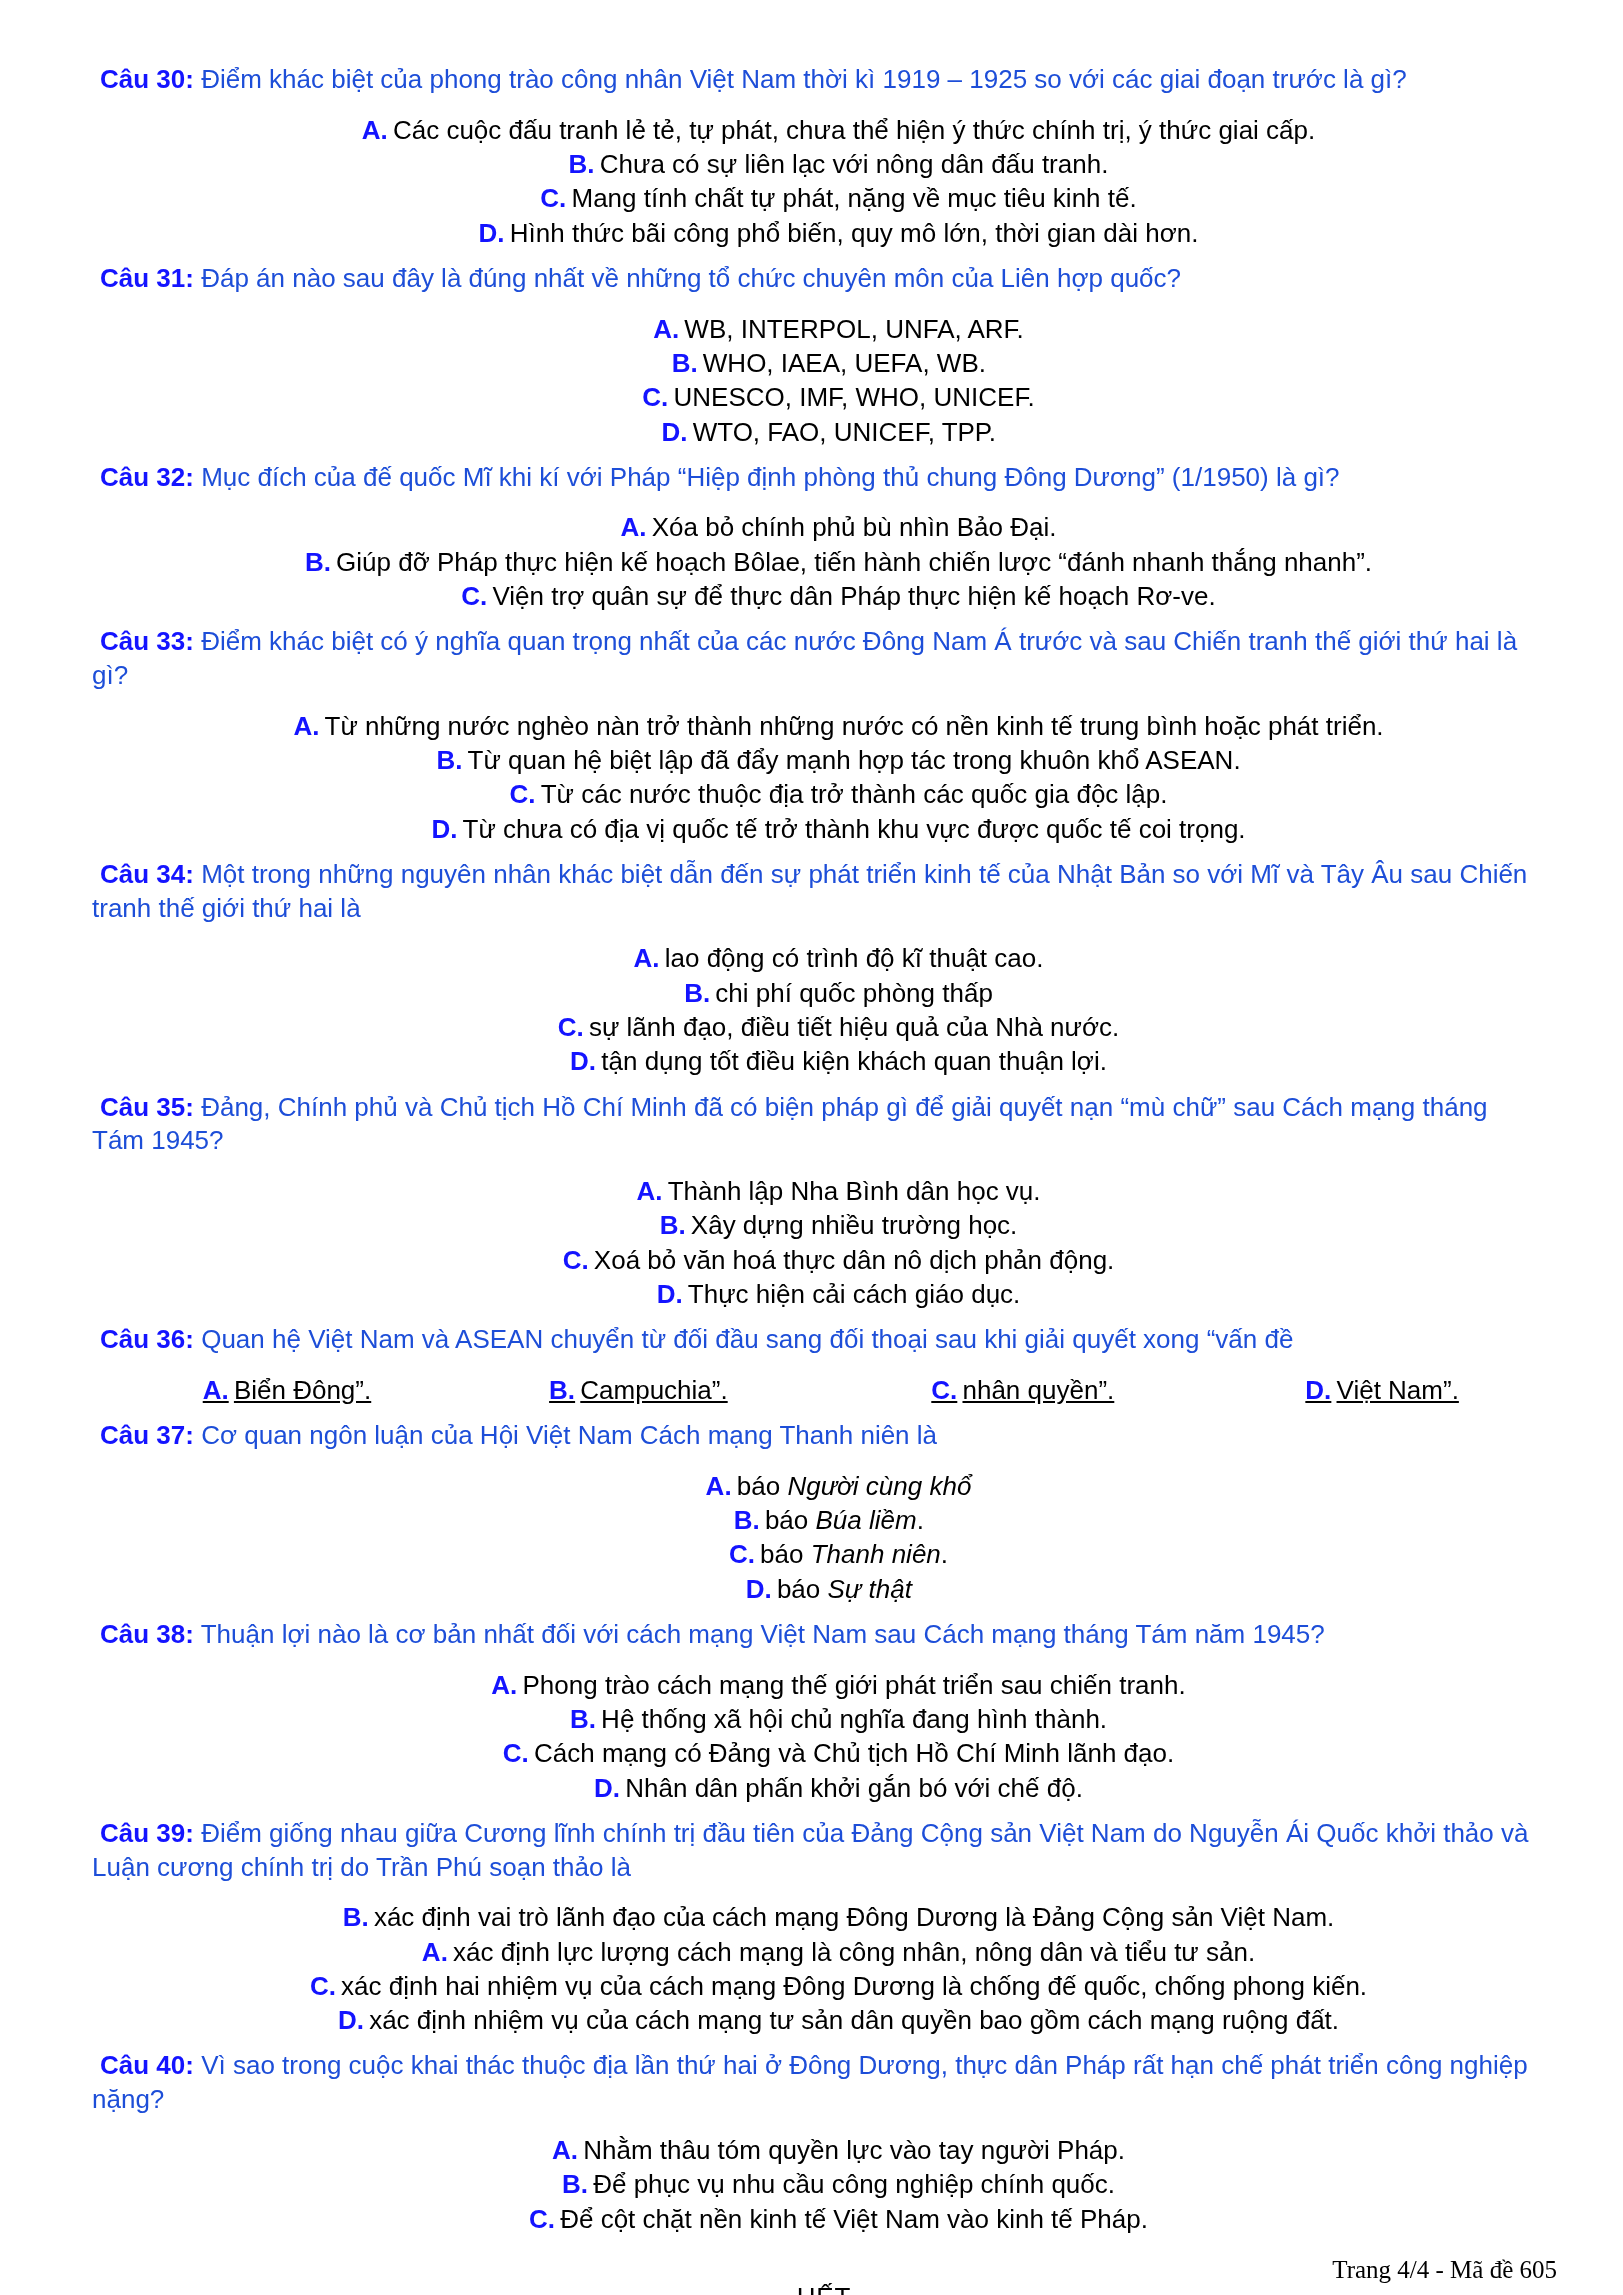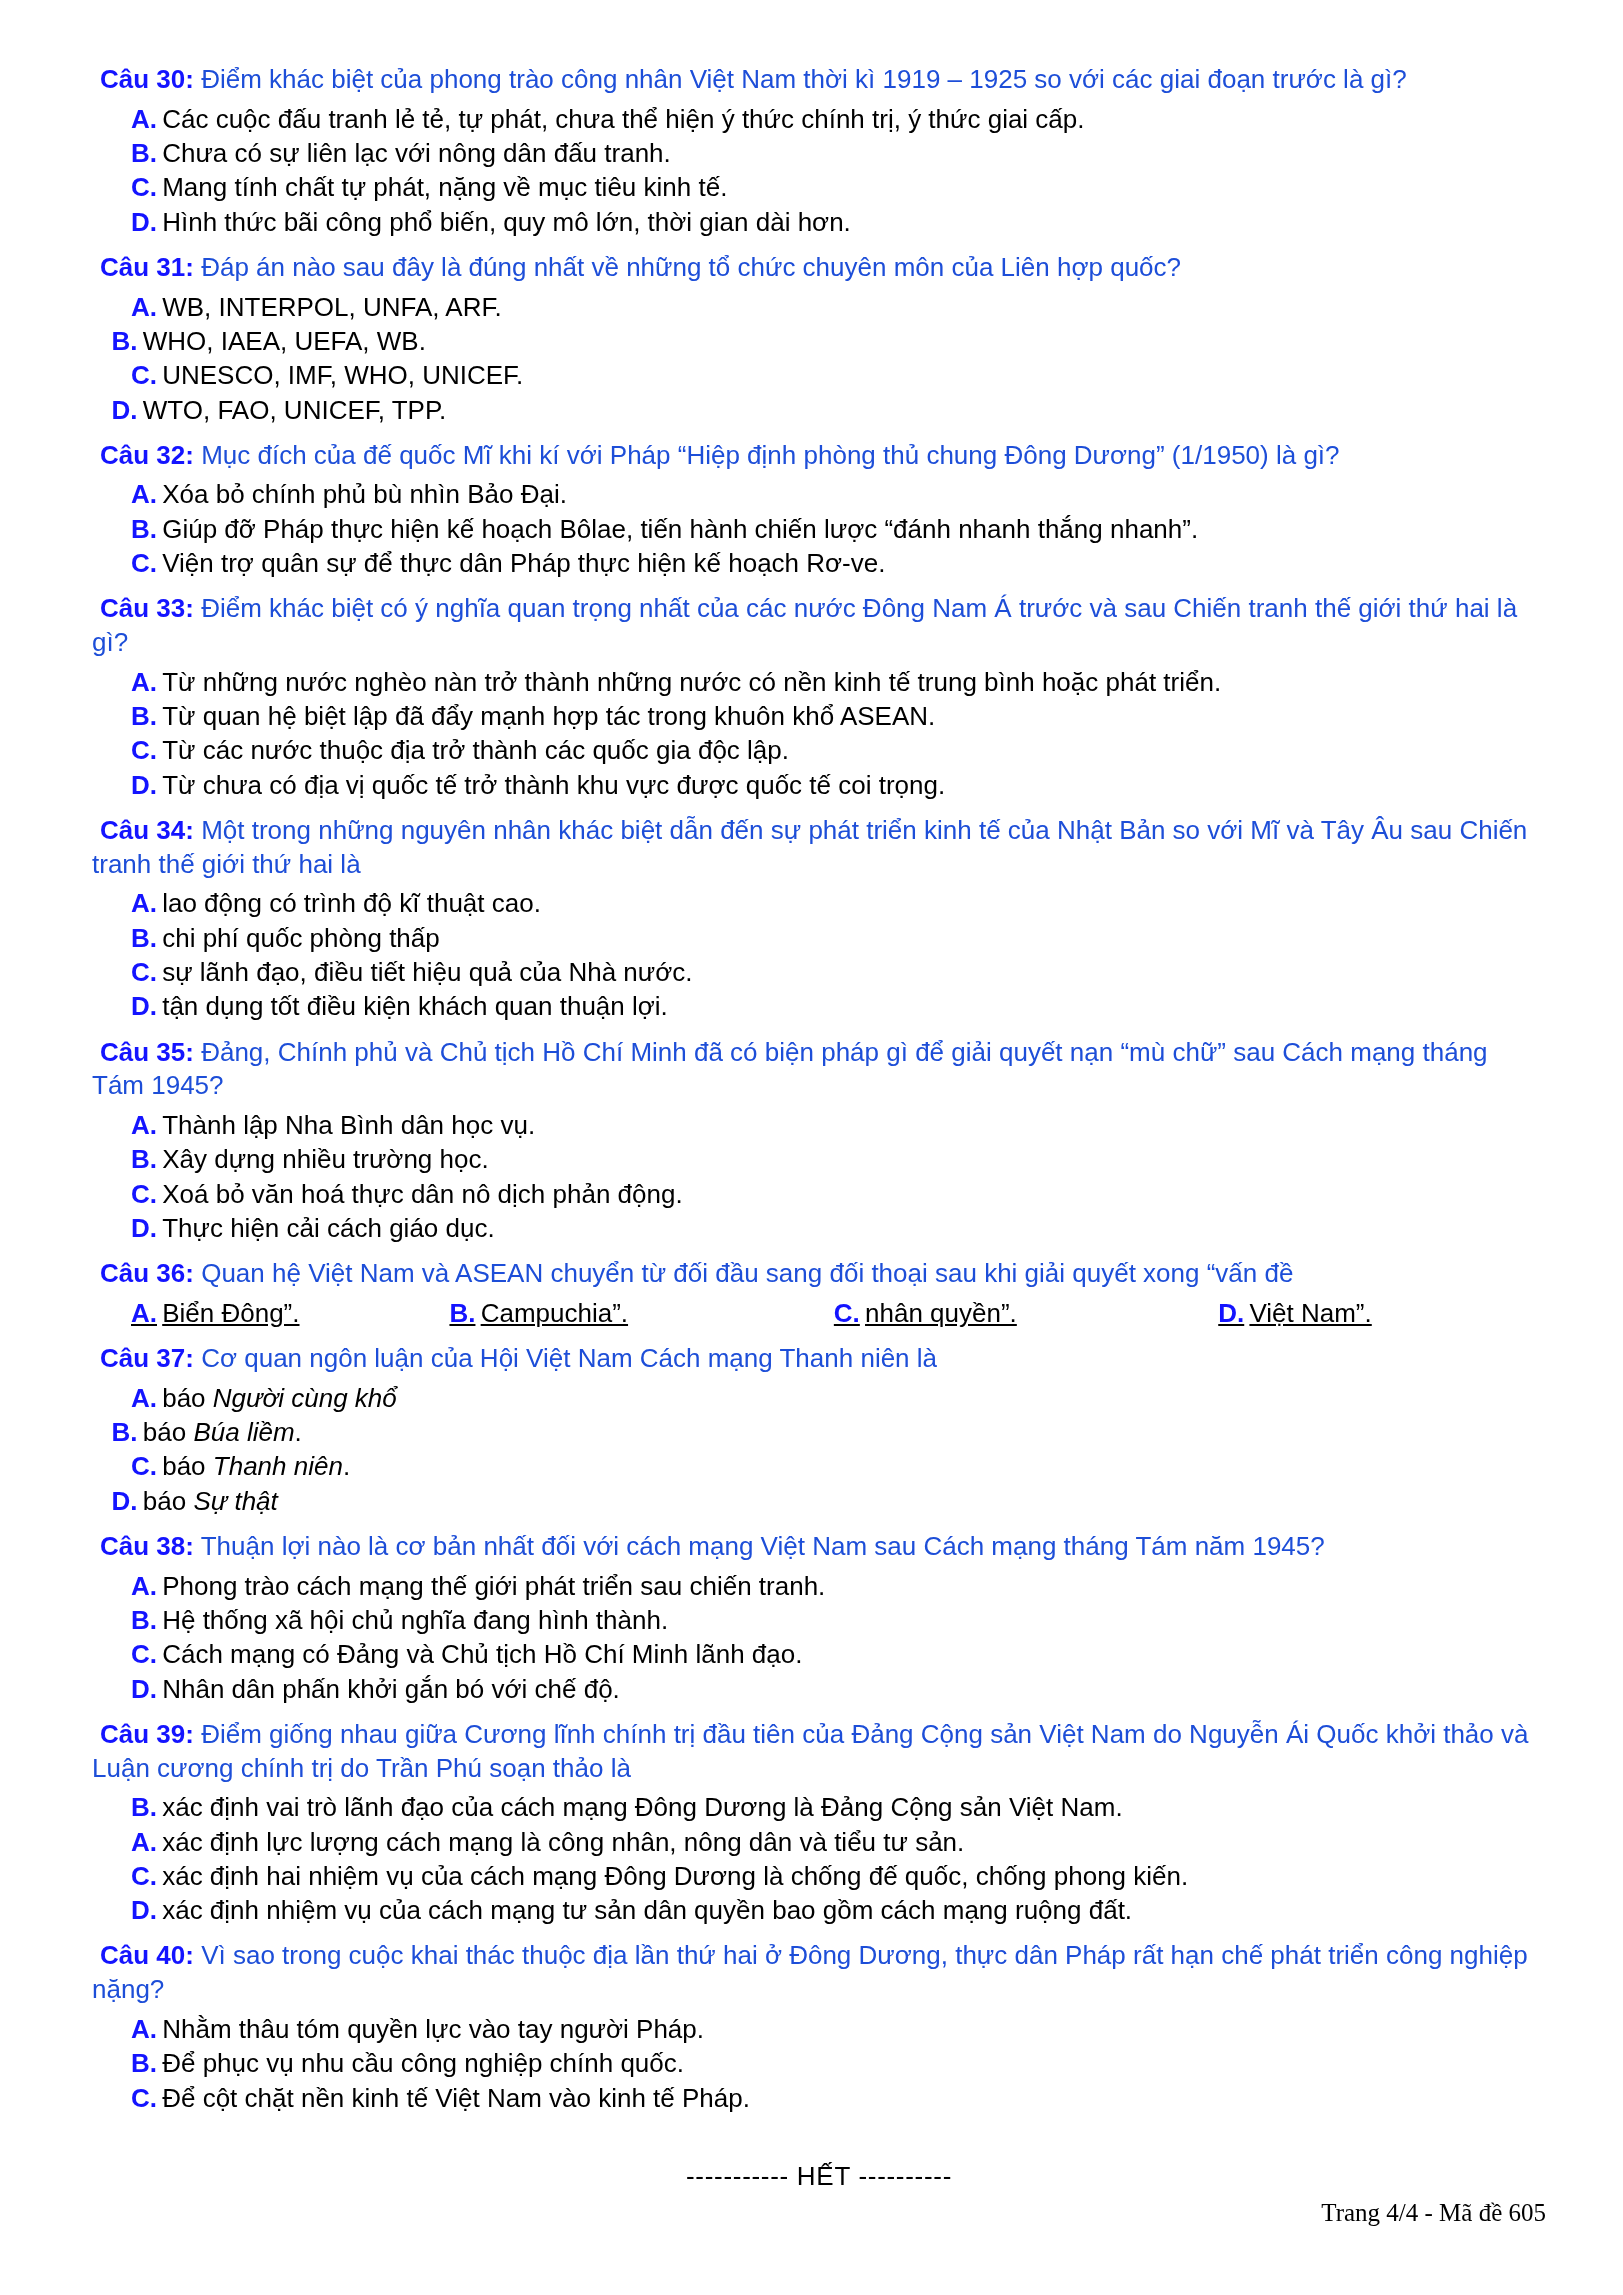--- a/index.html
+++ b/index.html
@@ -31,21 +31,22 @@
   }
   .q-label {
     color: #1414ff;
     font-weight: bold;
     margin-left: 8px;
   }
   .q-text {
     color: #1d4ed8;
   }
   .opts {
-    margin-top: 5px;
+    margin-top: 16px;
+    text-align: center;
   }
   .opt-row {
     display: block;
     font-size: 26px;
     line-height: 1.32;
     padding-left: 39px;
   }
   .opt-letter {
     color: #1414ff;
     font-weight: bold;
@@ -75,21 +76,21 @@
 
   .end-note {
     margin-top: 46px;
     text-align: center;
     font-size: 26px;
     letter-spacing: 0.7px;
     color: #000000;
   }
   .footer {
     position: absolute;
-    right: 77px;
+    right: 66px;
     bottom: 68px;
     font-size: 25px;
     font-family: "Liberation Serif", serif;
     color: #000000;
   }
 </style>
 </head>
 <body>
 
 <div class="page">

